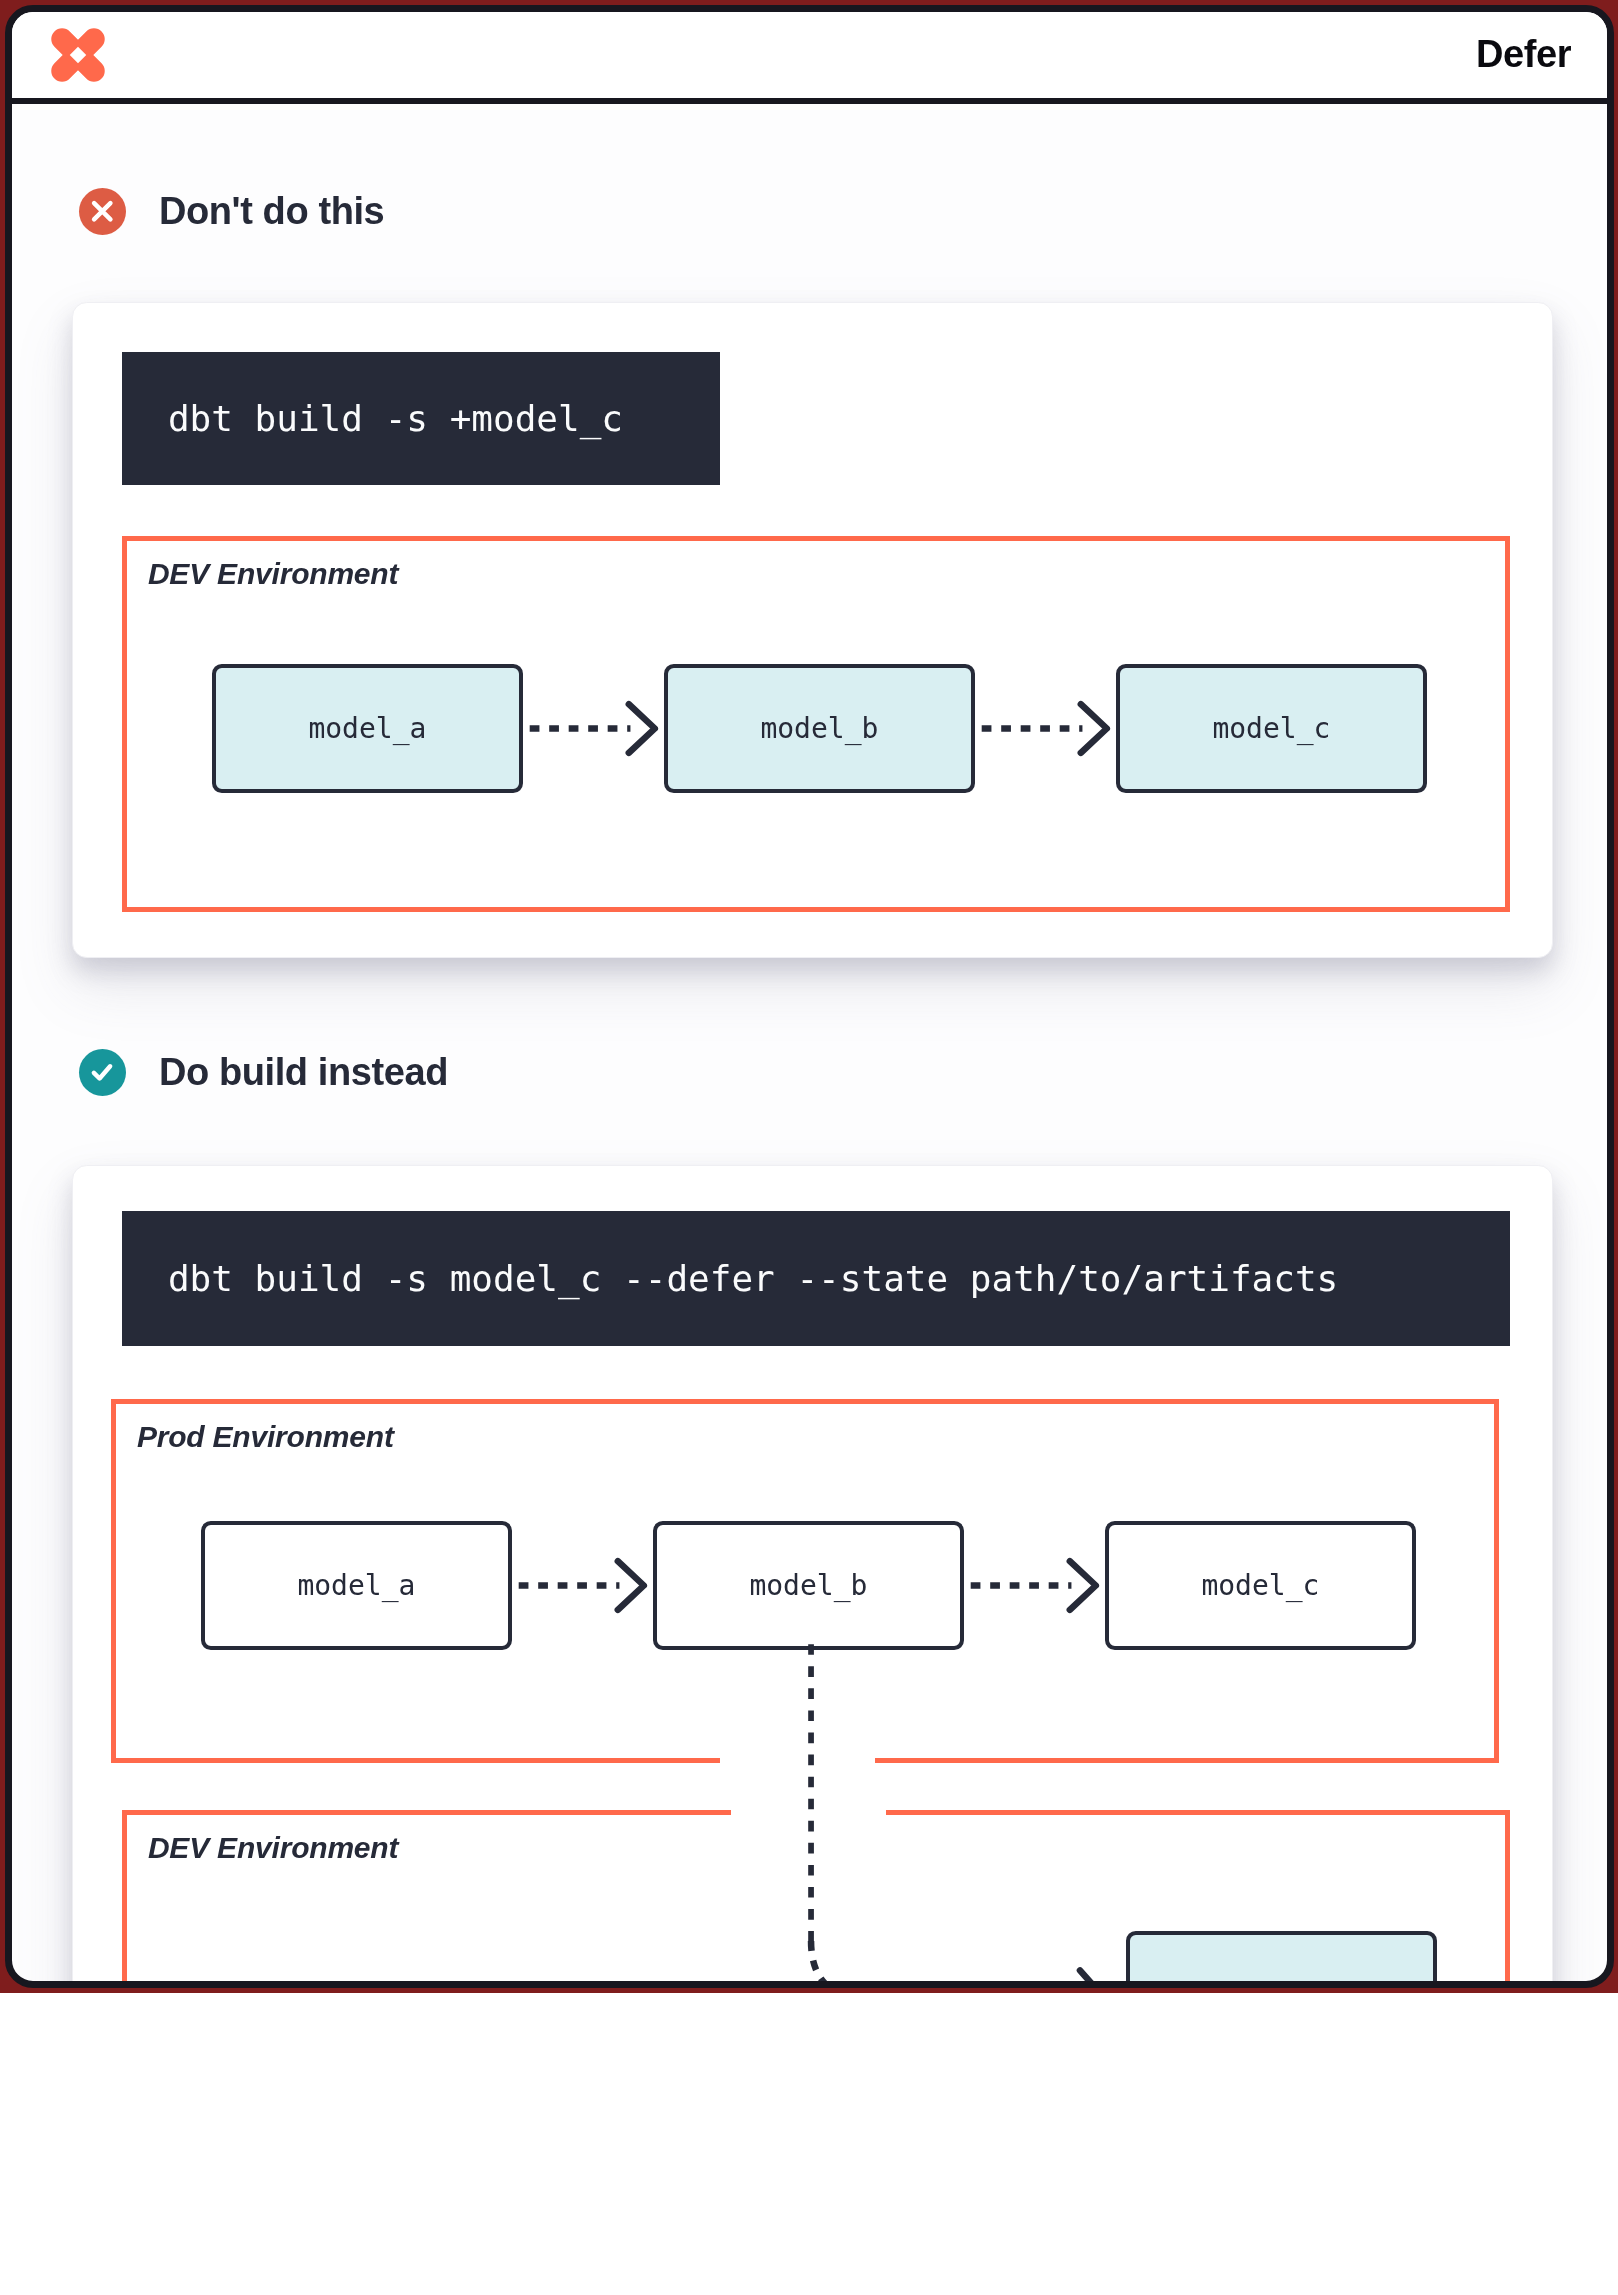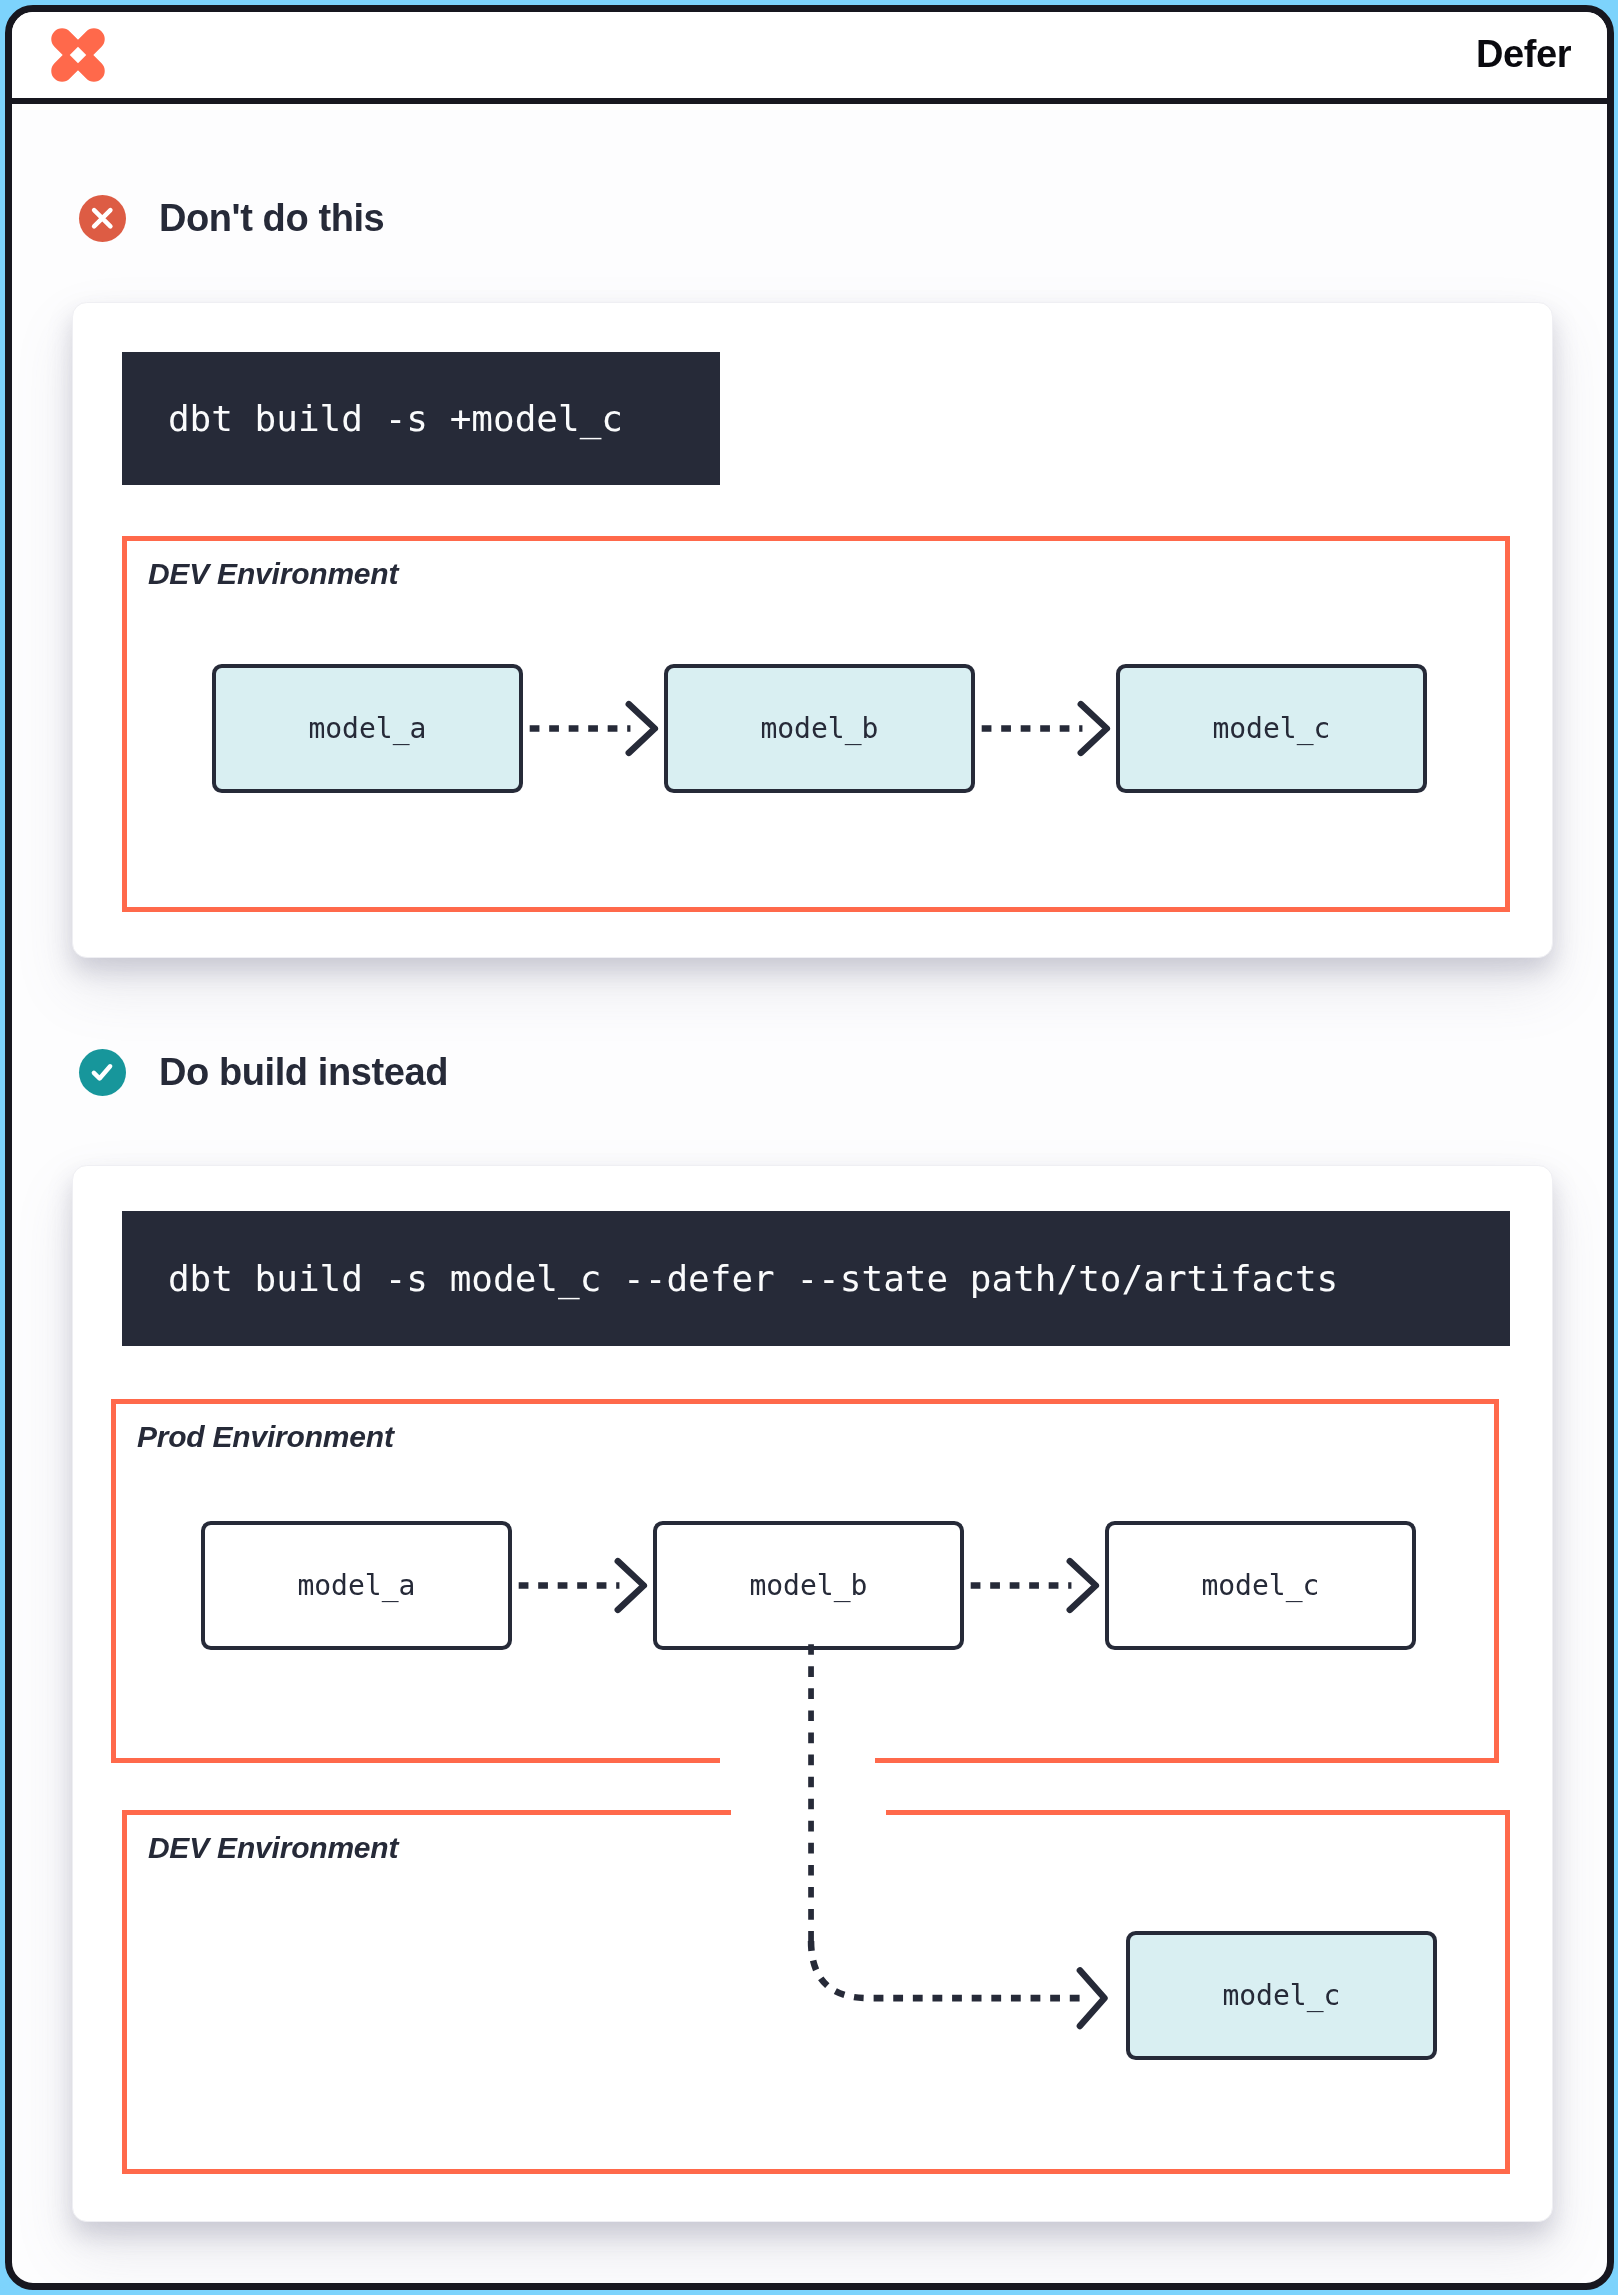--- a/index.html
+++ b/index.html
@@ -1,17 +1,17 @@
 <!DOCTYPE html>
 <html style="font-size:13px"><head>
 <meta charset="utf-8">
 <title>Defer</title>
 <style>
   html,body{margin:0;padding:0;background:#ffffff;}
-  .page{position:relative;width:1619px;height:2295px;background:#7dd3fc;
+  .page{position:relative;width:1619px;height:1993px;background:#7f1d1d;
         font-family:"Liberation Sans",sans-serif;overflow:hidden;}
   .frame{position:absolute;inset:4.9px;border:7.4px solid #17171F;border-radius:28px;
          background:#FDFDFE;overflow:hidden;}
   .titlebar{position:absolute;top:0;left:0;right:0;height:92px;background:#ffffff;
             border-bottom:6.5px solid #17171F;display:flex;align-items:center;
             justify-content:space-between;padding:0 36px;box-sizing:border-box;}
   .logo{width:60px;height:60px;display:block;}
   .window-title{font-size:38px;font-weight:700;color:#0A0A0F;letter-spacing:-0.4px;}
   .body{position:absolute;top:98px;left:0;right:0;bottom:0;}
 
@@ -55,21 +55,21 @@
           <rect x="23" y="-4" width="26" height="80" rx="13" transform="rotate(45 36 36)"></rect>
           <rect x="23" y="-4" width="26" height="80" rx="13" transform="rotate(-45 36 36)"></rect>
         </g>
         <rect x="29" y="29" width="14" height="14" fill="#ffffff" transform="rotate(45 36 36)"></rect>
       </svg>
       <div class="window-title">Defer</div>
     </div>
 
     <div class="body">
 
-      <div class="section-heading" style="left:67px;top:85px;">
+      <div class="section-heading" style="left:67px;top:78px;">
         <div class="badge" style="background:#DD5C44;">
           <svg width="24.5" height="24.5" viewBox="0 0 30 30" aria-hidden="true">
             <path d="M5 5 L25 25 M25 5 L5 25" stroke="#ffffff" stroke-width="5.5" stroke-linecap="round" fill="none"></path>
           </svg>
         </div>
         <div class="heading-text">Don't do this</div>
       </div>
 
       <div class="card" style="top:192px;height:656px;">
         <div class="code-block" style="left:49px;top:49px;width:598px;height:133px;">

